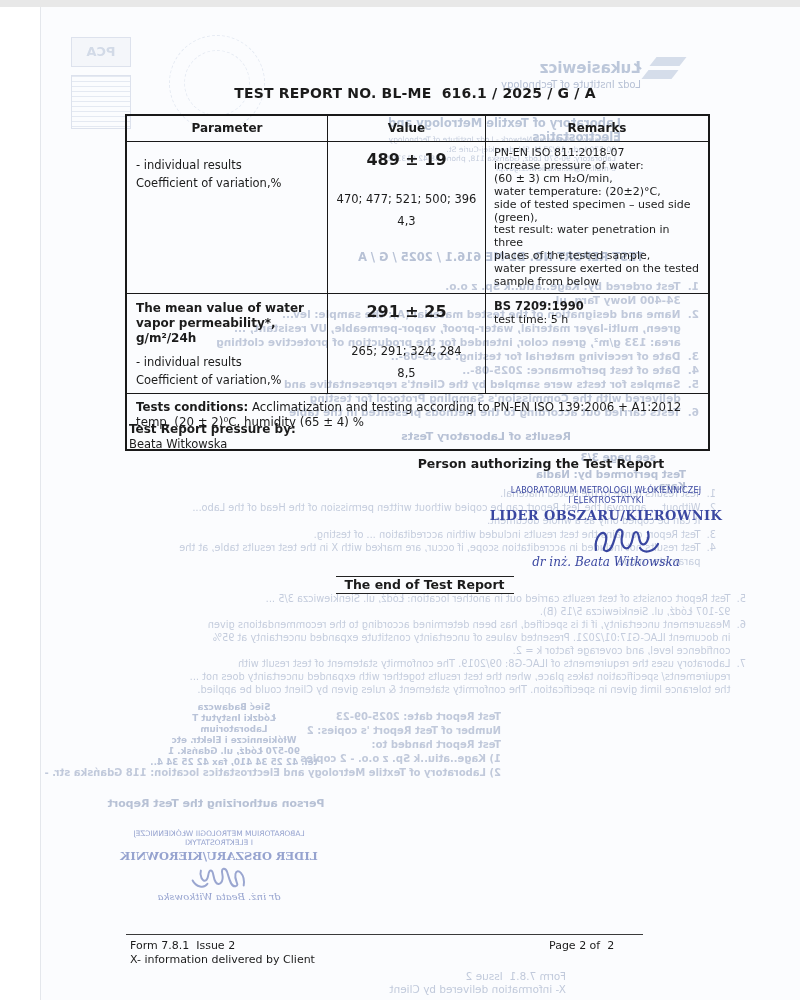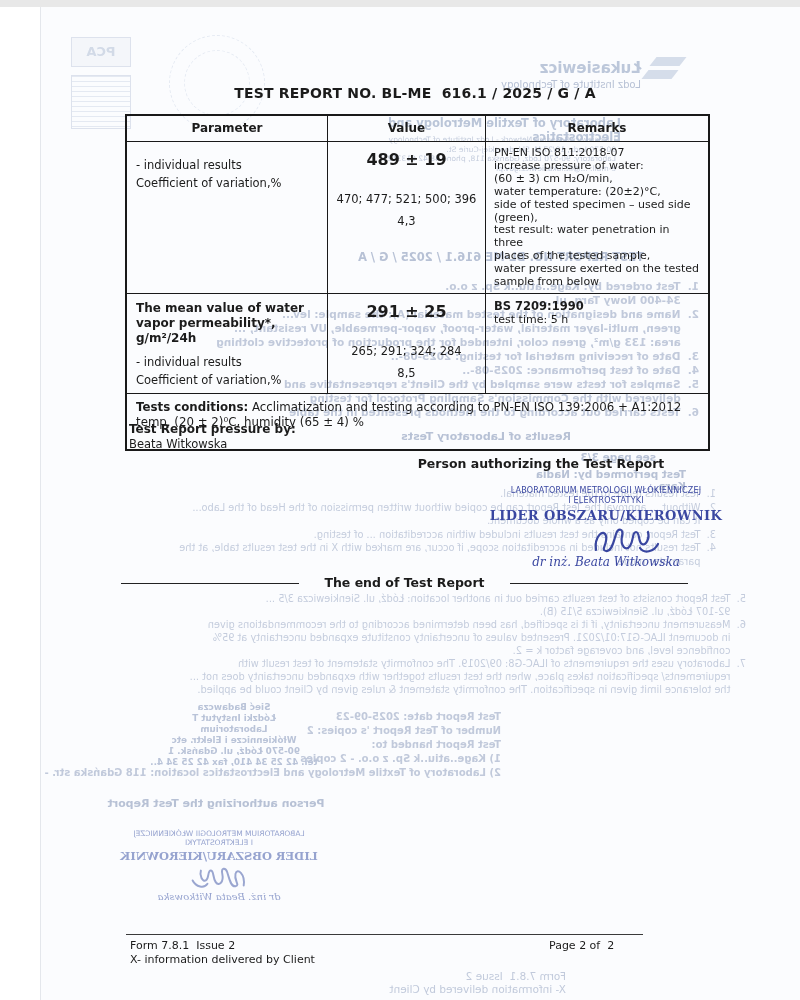--- a/index.html
+++ b/index.html
@@ -49,21 +49,21 @@
   .prep{left:88px;top:415px;font-size:11.5px;line-height:15px;}
   .prep .lbl{font-weight:bold;font-size:12px;}
   .auth{left:340px;top:449px;width:320px;text-align:center;font-weight:bold;font-size:12.5px;}
 
   .stamp{left:430px;top:479px;width:270px;text-align:center;}
   .stamp .s-small{font-size:8px;line-height:9.5px;letter-spacing:.2px;}
   .stamp .s-big{font-family:"DejaVu Serif",serif;font-size:13px;font-weight:600;letter-spacing:.4px;margin-top:3px;}
   .stamp .s-name{font-family:"DejaVu Serif",serif;font-style:italic;font-size:12px;margin-top:-7px;}
   .sig{margin:1px 0 0 40px;}
 
-  .endline{left:72px;top:568px;width:583px;display:flex;align-items:center;justify-content:space-between;}
+  .endline{left:92px;top:568px;width:583px;display:flex;align-items:center;justify-content:flex-end;flex-direction:column;}
   .uline{height:1px;border-bottom:1.5px solid #222;width:178px;margin:0 8px 0 8px;}
   .endtxt{font-weight:bold;font-size:12.5px;white-space:pre;}
 
   .f-line{left:85px;top:927px;width:517px;border-top:1.5px solid #3a3a3a;}
   .f-form{left:89px;top:932px;font-size:11px;}
   .f-note{left:89px;top:946px;font-size:11px;}
   .f-page{left:508px;top:932px;font-size:11px;}
 </style>
 </head>
 <body>

